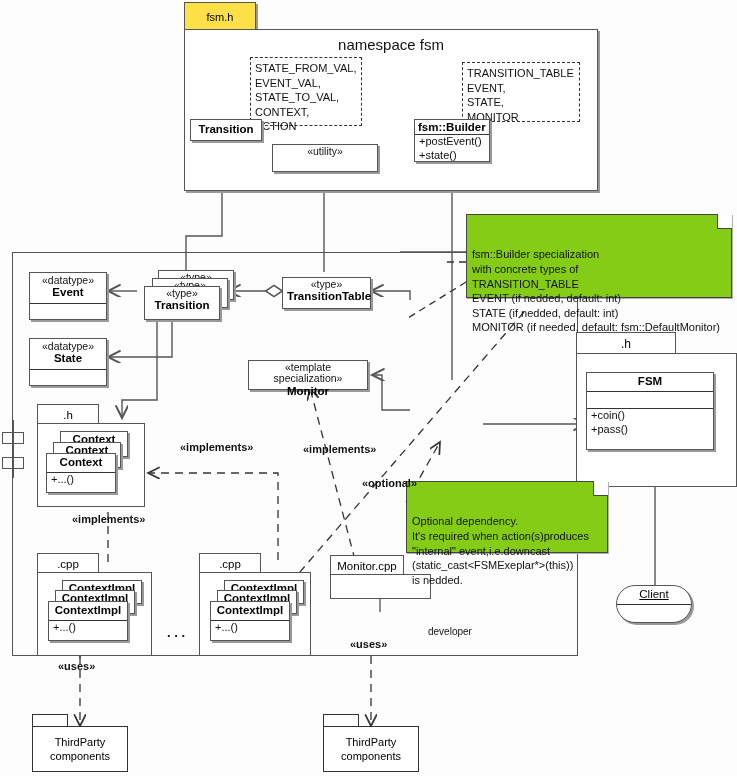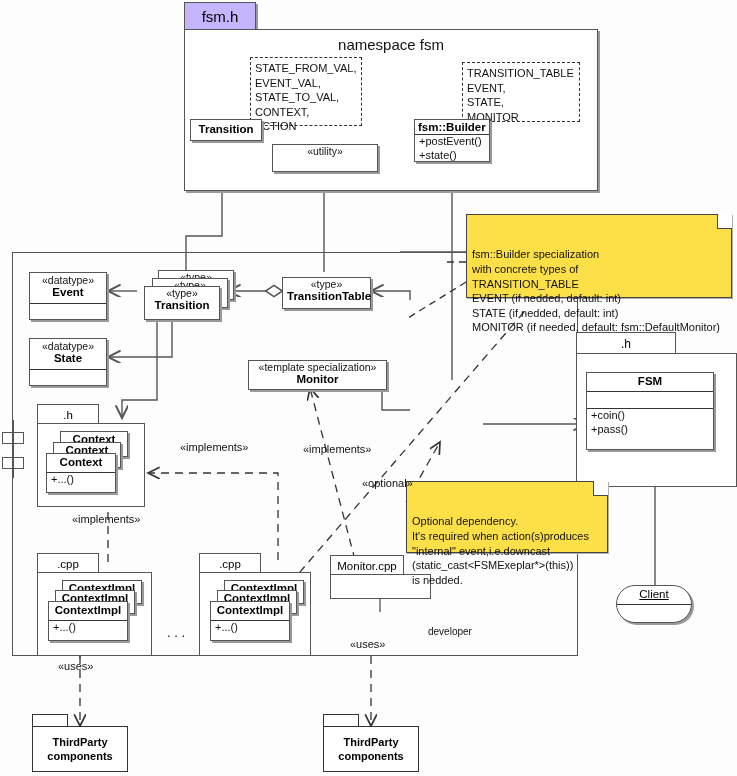--- a/index.html
+++ b/index.html
@@ -8,34 +8,34 @@
   .abs{position:absolute;box-sizing:border-box;}
   .cls{background:#ffffff;border:1.5px solid #555;box-shadow:2px 2px 0 0 #9a9a9a;}
   .cls .hdr{padding:1px 4px 2px 4px;text-align:center;line-height:1.08;}
   .cls .sep{border-top:1.5px solid #333;}
   .cls .attrs,.cls .ops{padding:0 3px;}
   .stereo{font-size:10.5px;color:#111;display:block;}
   .cname{font-size:11.5px;font-weight:bold;color:#000;display:block;}
   .op{font-size:11px;color:#111;line-height:1.22;padding-left:1px;}
   .dashbox{border:1.5px dashed #333;background:transparent;}
   .dashtext{font-size:11px;line-height:1.32;color:#111;padding:3px 4px;}
-  .note{background:#fde047;border:1.5px solid #444;font-size:11px;line-height:1.33;color:#111;
+  .note{background:#84cc16;border:1.5px solid #444;font-size:11px;line-height:1.33;color:#111;
         padding:3px 6px 3px 5px;box-shadow:1px 1px 0 0 #b0b0b0;}
   .note .fold{position:absolute;right:-1px;top:-1px;width:14px;height:14px;background:#fff;
         border-left:1.5px solid #444;border-bottom:1.5px solid #444;
         transform:none;}
-  .pkgtab{background:#c4b5fd;border:1.5px solid #555;font-size:15px;text-align:center;
+  .pkgtab{background:#fde047;border:1.5px solid #555;font-size:11px;text-align:center;
         line-height:1.0;box-shadow:2px 2px 0 0 #9a9a9a;}
   .pkgbody{background:#ffffff;border:1.5px solid #555;box-shadow:2px 2px 0 0 #9a9a9a;}
   .plainpkgtab{background:#ffffff;border:1.5px solid #555;font-size:12px;text-align:center;}
   .plainpkgbody{background:#ffffff;border:1.5px solid #555;}
   .folder{background:#ffffff;border:1.5px solid #333;}
   .foldertab{background:#ffffff;border:1.5px solid #333;border-bottom:none;}
-  .ftitle{font-size:11px;font-weight:bold;text-align:center;line-height:1.25;color:#000;}
-  .lbl{font-size:11px;color:#111;white-space:nowrap;}
+  .ftitle{font-size:11px;font-weight:normal;text-align:center;line-height:1.25;color:#000;}
+  .lbl{font-size:11px;color:#111;white-space:nowrap;font-weight:bold;}
   .bigtitle{font-size:15px;color:#111;}
   .devlbl{font-size:10px;color:#111;}
   .port{background:#ffffff;border:1.5px solid #555;}
   svg.lines{position:absolute;left:0;top:0;width:737px;height:776px;pointer-events:none;}
   .ul{text-decoration:underline;}
 </style>
 </head>
 <body>
 
 <div id="canvas">
@@ -200,21 +200,21 @@
     </div>
   </div>
 
   <div class="abs cls" style="left:282px;top:277px;width:89px;height:32px;">
     <div class="hdr" style="padding-top:1px;">
       <span class="stereo">«type»</span>
       <span class="cname">TransitionTable</span>
     </div>
   </div>
 
-  <div class="abs cls" style="left:248px;top:360px;width:139px;height:30px;">
+  <div class="abs cls" style="left:248px;top:360px;width:120px;height:30px;">
     <div class="hdr" style="padding-top:1px;">
       <span class="stereo">«template specialization»</span>
       <span class="cname">Monitor</span>
     </div>
   </div>
 
 
   <div class="abs plainpkgtab" style="left:576px;top:332px;width:100px;height:22px;line-height:22px;">
     <span>.h</span>
   </div>

